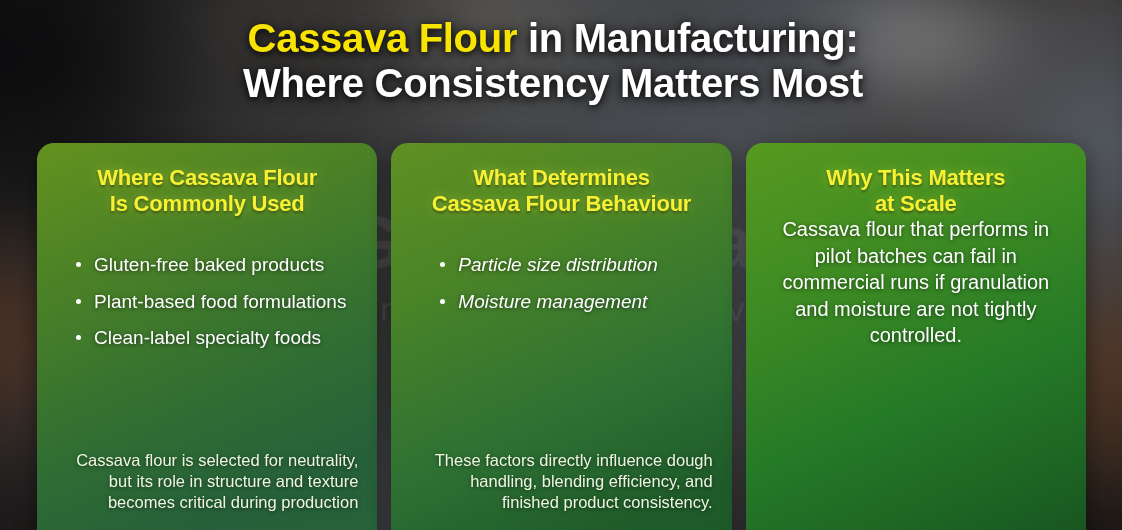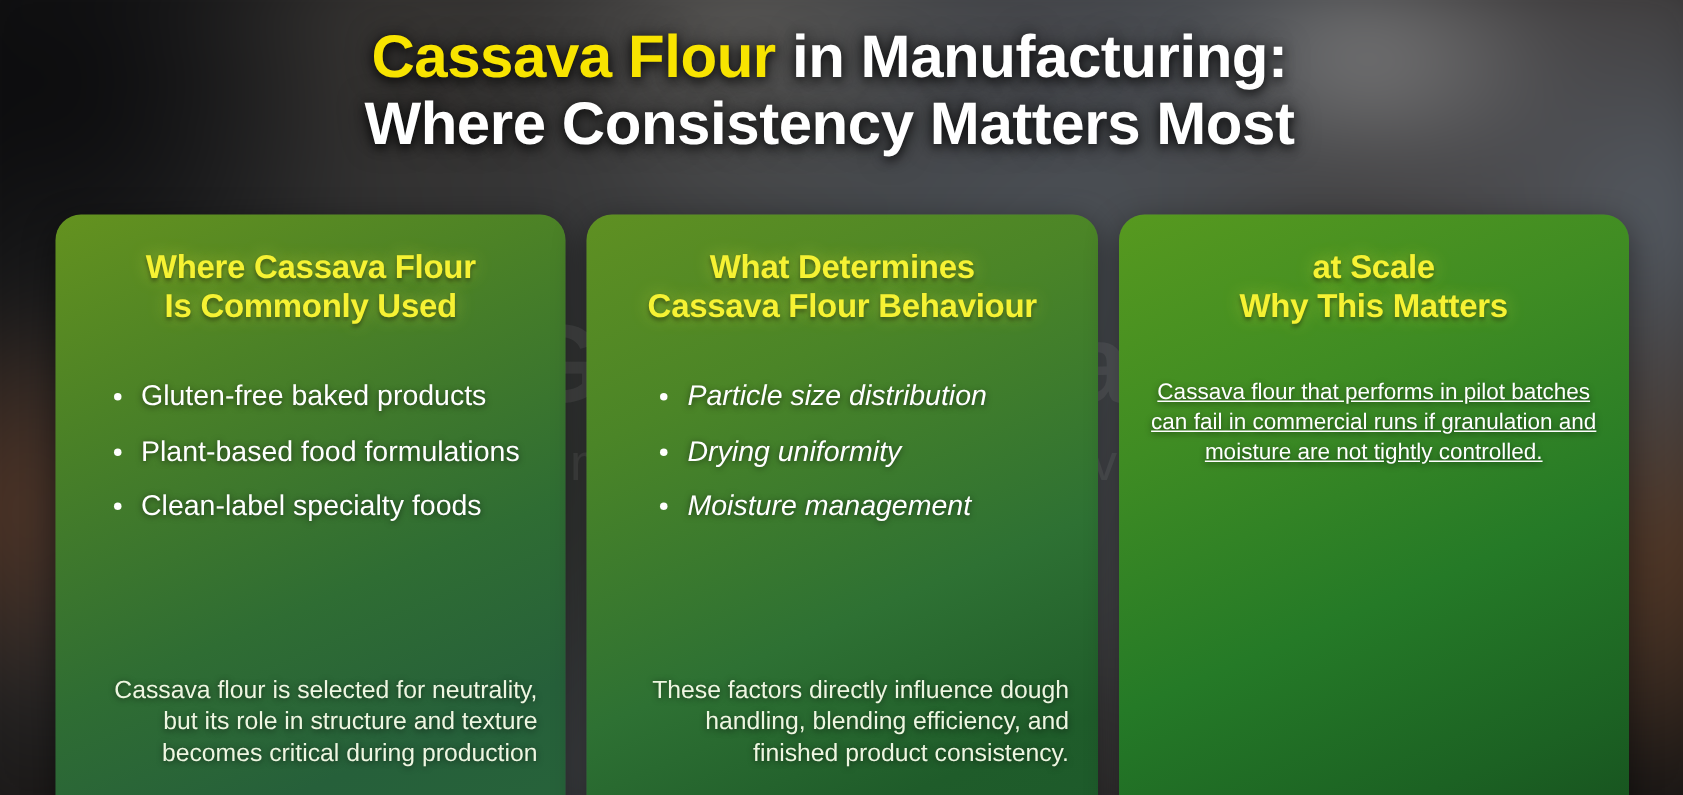--- a/index.html
+++ b/index.html
@@ -160,30 +160,28 @@
     color: #eef6e1;
     text-align: right;
     line-height: 1.28;
     margin-top: auto;
     padding: 0 4px 24px;
     text-shadow: 0 1px 4px rgba(0,0,0,0.55);
     position: relative;
     z-index: 2;
   }
   .card-3 .card-body {
-    font-size: 15px;
+    font-size: 20px;
     color: #ffffff;
     text-align: center;
     line-height: 1.32;
-    margin-top: 36px;
     padding: 0 6px;
     text-shadow: 0 1px 4px rgba(0,0,0,0.55);
     position: relative;
     z-index: 2;
-    text-decoration: underline;
   }
 </style>
 </head>
 <body>
 
 <div id="bg-photo"></div>
 
 <div id="watermark">
   <div class="wm-main"><span>Greenjeeva</span><span class="wm-reg">®</span></div>
   <div class="wm-sub">Promoting Healthy Living</div>
@@ -209,27 +207,26 @@
     <div class="card-foot">Cassava flour is selected for neutrality, but its role in structure and texture becomes critical during production</div>
   </div>
 
   <div class="card card-2">
     <div class="card-head">
       <div>What Determines</div>
       <div>Cassava Flour Behaviour</div>
     </div>
     <ul class="card-list">
       <li>Particle size distribution</li>
-      <li>Drying uniformity</li>
       <li>Moisture management</li>
     </ul>
     <div class="card-foot">These factors directly influence dough handling, blending efficiency, and finished product consistency.</div>
   </div>
 
   <div class="card card-3">
     <div class="card-head">
+      <div>Why This Matters</div>
       <div>at Scale</div>
-      <div>Why This Matters</div>
     </div>
     <div class="card-body">Cassava flour that performs in pilot batches can fail in commercial runs if granulation and moisture are not tightly controlled.</div>
   </div>
 
 </div>
 
 </body></html>

